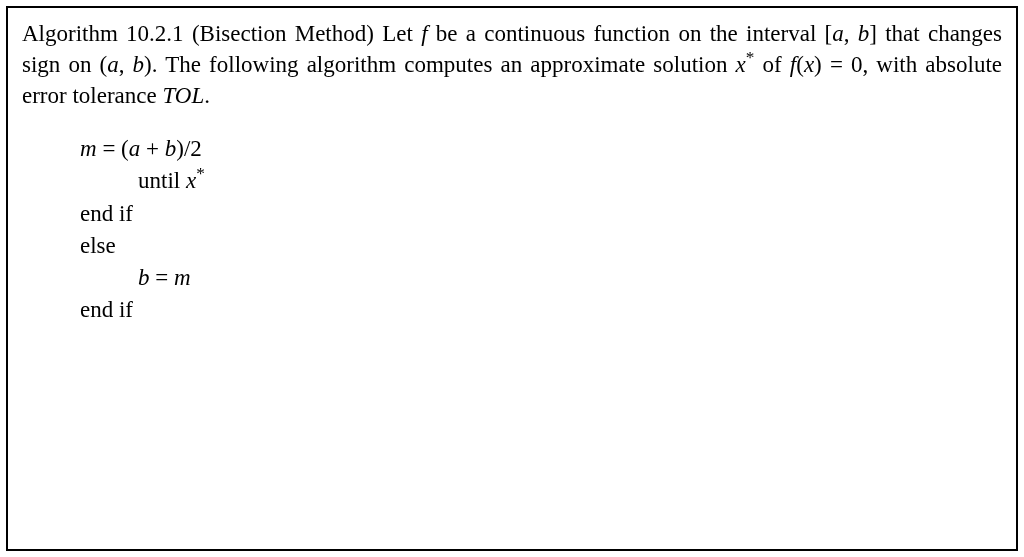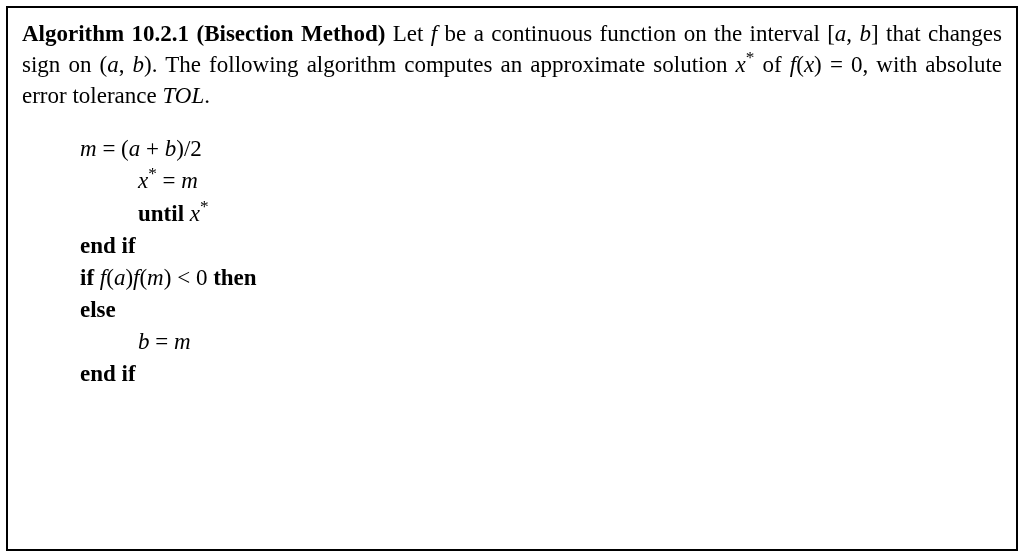--- a/index.html
+++ b/index.html
@@ -20,21 +20,21 @@
     border: 2px solid #000;
     padding: 10px 14px;
     height: 100%;
     box-sizing: border-box;
   }
   .intro {
     text-align: justify;
     line-height: 1.35;
     margin-bottom: 22px;
   }
-  .b { font-weight: bold; }
+  .b { font-weight: normal; }
   .it { font-style: italic; font-family: "Times New Roman", Times, serif; }
   .code-line {
     line-height: 1.4;
     white-space: nowrap;
   }
   .ind1 { padding-left: 58px; }
   .ind2 { padding-left: 116px; }
   .sup {
     vertical-align: super;
     font-size: 0.75em;
@@ -52,35 +52,29 @@
     <span class="b">(Bisection Method)</span>
     <span>Let </span><span class="it">f</span><span> be a continuous function on the interval [</span><span class="it">a</span><span>, </span><span class="it">b</span><span>] that changes sign on (</span><span class="it">a</span><span>, </span><span class="it">b</span><span>). The following algorithm computes an approximate solution </span><span class="it">x</span><span class="sup">*</span><span> of </span><span class="it">f</span><span>(</span><span class="it">x</span><span>)</span><span> = 0, with absolute error tolerance </span><span class="it">TOL</span><span>.</span>
   </div>
 
 
   <div class="code-line ind1">
     <span class="it">m</span><span> = (</span><span class="it">a</span><span> + </span><span class="it">b</span><span>)/2</span>
   </div>
 
 
-  <div class="code-line ind2">
-    <span class="it">x</span><span class="sup">*</span><span> = </span><span class="it">m</span>
-  </div>
 
   <div class="code-line ind2">
     <span class="b">until </span><span class="it">x</span><span class="sup">*</span>
   </div>
 
   <div class="code-line ind1">
     <span class="b">end if</span>
   </div>
 
-  <div class="code-line ind1">
-    <span class="b">if </span><span class="it">f</span><span>(</span><span class="it">a</span><span>)</span><span class="it">f</span><span>(</span><span class="it">m</span><span>)</span><span> &lt; 0 </span><span class="b">then</span>
-  </div>
 
   <div class="code-line ind1">
     <span class="b">else</span>
   </div>
 
   <div class="code-line ind2">
     <span class="it">b</span><span> = </span><span class="it">m</span>
   </div>
 
 

